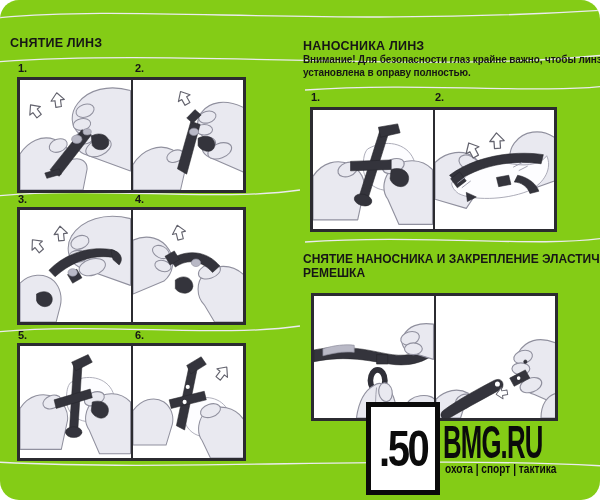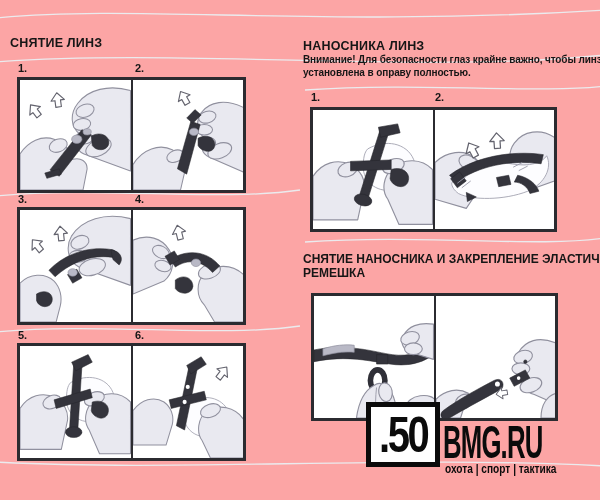--- a/index.html
+++ b/index.html
@@ -1,38 +1,38 @@
 <!DOCTYPE html>
 <html><head>
 <meta charset="utf-8">
 <style>
   html,body{margin:0;padding:0;background:#ffffff;}
-  .page{position:relative;width:600px;height:500px;background:#fca5a5;overflow:hidden;
-        font-family:"Liberation Sans",sans-serif;color:#161616;}
+  .page{position:relative;width:600px;height:500px;background:#84cc16;overflow:hidden;
+        font-family:"Liberation Sans",sans-serif;color:#161616;border-radius:19px;}
   .waves{position:absolute;left:0;top:0;z-index:0;}
   .sec-title{position:absolute;font-size:12.5px;font-weight:bold;letter-spacing:.2px;white-space:nowrap;z-index:2;}
   .warning{position:absolute;font-size:10px;font-weight:bold;line-height:12.5px;letter-spacing:-.1px;z-index:2;}
   .warning span{display:block;white-space:nowrap;}
   .strap-title{position:absolute;font-size:12px;font-weight:bold;line-height:14px;z-index:2;}
   .strap-title span{display:block;white-space:nowrap;}
   .step-label{position:absolute;font-size:11px;font-weight:bold;z-index:2;}
   .pbox{position:absolute;background:#fff;border:3px solid #2b2b30;display:flex;z-index:1;}
   .cell{flex:1;position:relative;background:#fff;overflow:hidden;}
   .cell + .cell{border-left:2.5px solid #2b2b30;}
   .cell svg{display:block;width:100%;height:100%;}
   
   .hand{fill:#e9e9f0;stroke:#90909e;stroke-width:1;stroke-linejoin:round;}
   .hline{fill:none;stroke:#9a9aa8;stroke-width:.8;}
   .dark{fill:#34343c;stroke:#26262c;stroke-width:.5;stroke-linejoin:round;}
   .pad{fill:#b9b9c6;stroke:#8d8d9b;stroke-width:.6;}
   .lens{fill:#fdfdff;stroke:#a3a3b0;stroke-width:.8;}
   .arrow{fill:#ffffff;stroke:#63636e;stroke-width:1.1;stroke-linejoin:round;}
   .ring{fill:#ffffff;stroke:#2f2f37;stroke-width:5;}
   
-  .logo-box{position:absolute;left:366px;top:402px;width:74px;height:65px;background:#fff;
+  .logo-box{position:absolute;left:366px;top:402px;width:74px;height:93px;background:#fff;
             border:5px solid #0b0b0b;box-sizing:border-box;display:flex;align-items:center;
             justify-content:center;z-index:6;}
   .logo-caliber{font-size:50px;font-weight:bold;letter-spacing:-3px;transform:scaleX(.8);
                 color:#0b0b0b;line-height:1;}
   .logo-domain{position:absolute;left:443px;top:419px;font-size:46px;font-weight:bold;
                letter-spacing:-1.5px;transform:scaleX(.56);transform-origin:left center;
                color:#0b0b0b;line-height:1;white-space:nowrap;z-index:6;}
   .logo-tagline{position:absolute;left:445px;top:461px;font-size:13px;font-weight:bold;
                 transform:scaleX(.78);transform-origin:left center;color:#0b0b0b;
                 white-space:nowrap;z-index:6;}

